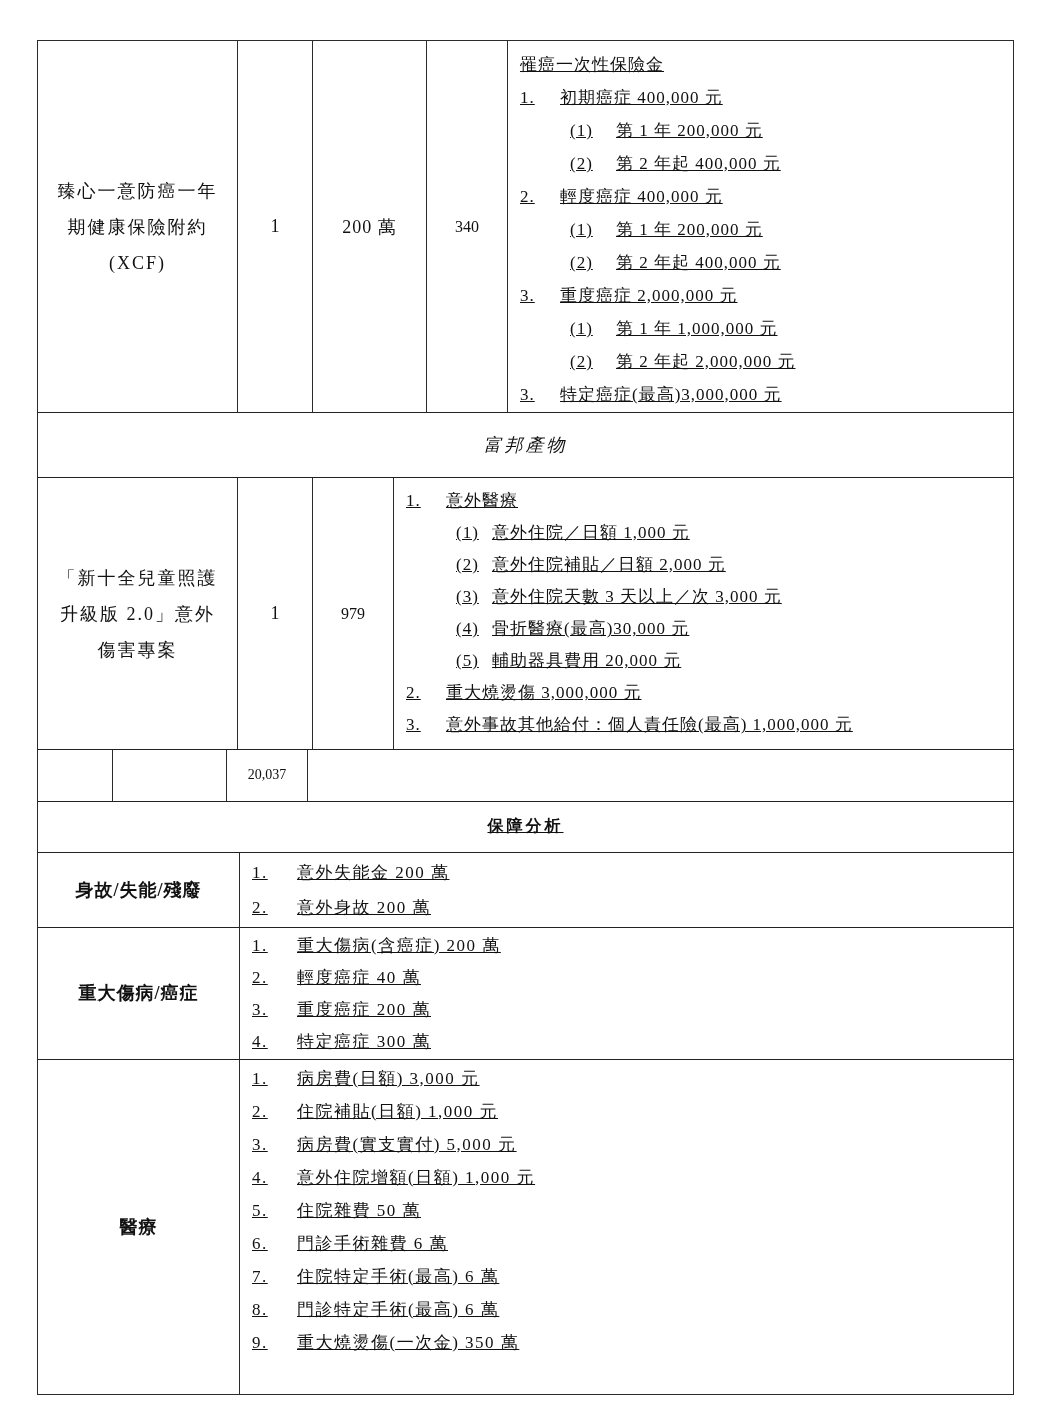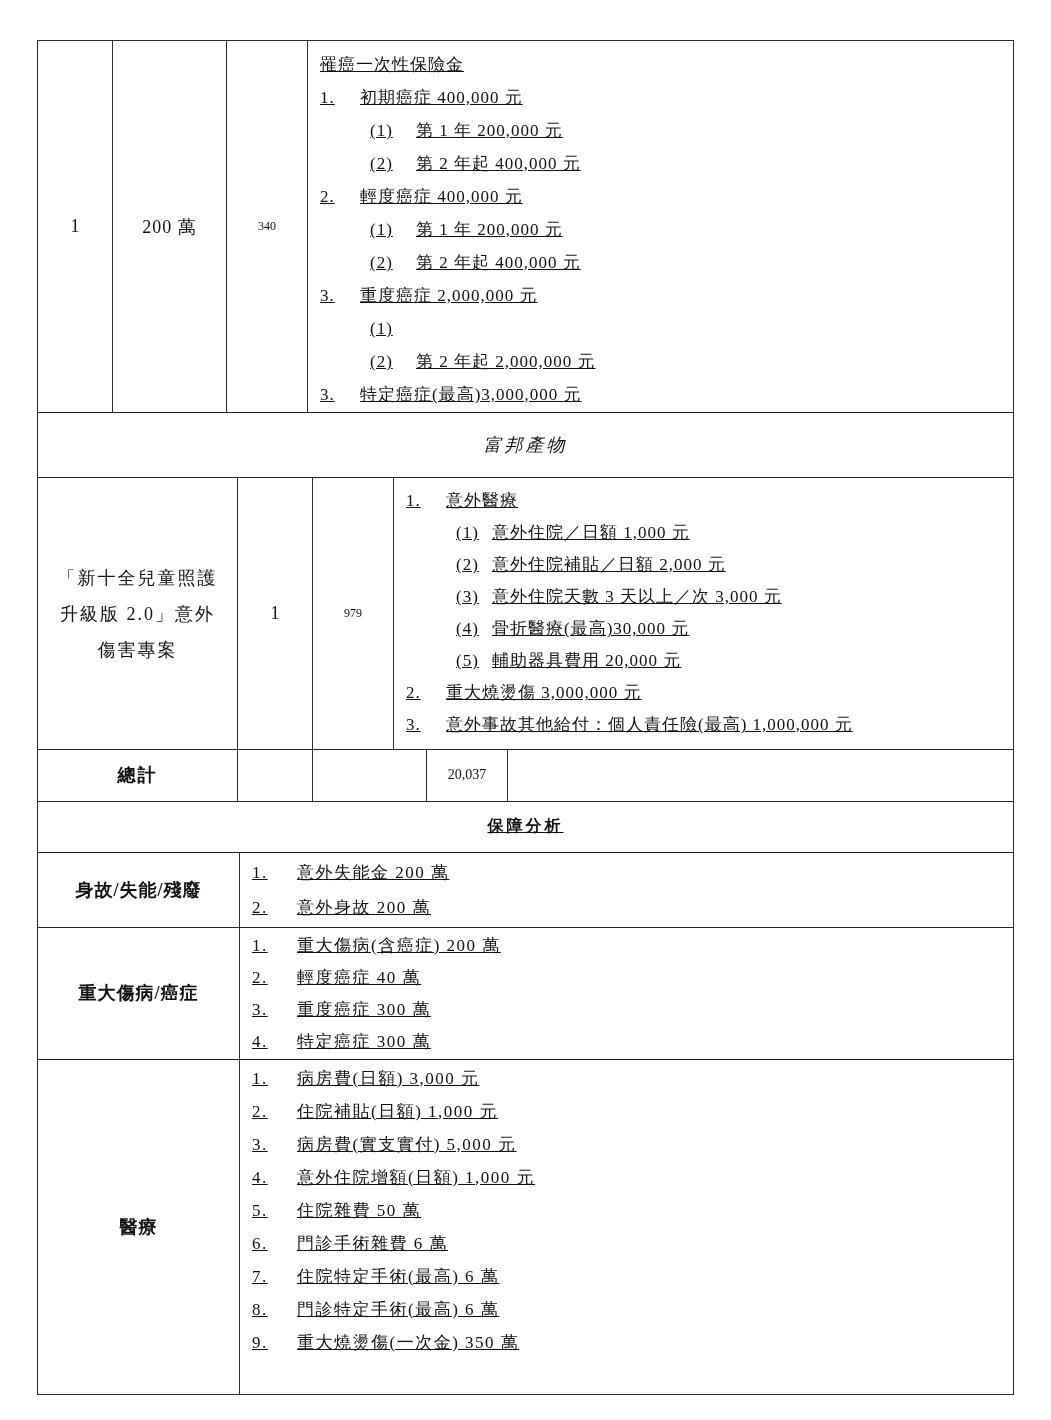--- a/index.html
+++ b/index.html
@@ -19,21 +19,21 @@
   }
   .row{display:flex;box-sizing:border-box;border-bottom:1px solid #2b2b2b;}
   .row:last-child{border-bottom:none;}
   .row.thick{border-bottom:1.5px solid #222;}
   .cell{box-sizing:border-box;border-right:1px solid #2b2b2b;overflow:hidden;}
   .cell:last-child{border-right:none;text-decoration:underline;}
   .c-name{width:200px;display:flex;align-items:center;justify-content:center;
     text-align:center;font-size:18px;letter-spacing:2px;line-height:36px;padding:0 14px;}
   .c-qty{width:75px;display:flex;align-items:center;justify-content:center;font-size:18px;}
   .c-amt{width:114px;display:flex;align-items:center;justify-content:center;font-size:18px;letter-spacing:1px;}
-  .c-prem{width:81px;display:flex;align-items:center;justify-content:center;font-size:12px;}
+  .c-prem{width:81px;display:flex;align-items:center;justify-content:center;font-size:16px;}
   .c-ben{flex:1;padding:7px 8px 0 12px;font-size:17px;letter-spacing:1px;}
   .ben-line{line-height:33px;}
   .li{display:flex;line-height:33px;}
   .li .num{flex:0 0 40px;}
   .li .txt{flex:1;}
   .li.sub{margin-left:50px;}
   .li.sub .num{flex:0 0 46px;}
   .tight-sub .li{line-height:32px;}
   .tight-sub .li.sub .num{flex:0 0 36px;}
   .band{height:65px;display:flex;align-items:center;justify-content:center;
@@ -50,20 +50,21 @@
   .lh32 .li{line-height:32px;}
   .lh33 .li{line-height:33px;}
 </style>
 </head>
 <body>
 
 <div class="page">
   <div class="doc-table">
 
     <div class="row thick" style="height:373px">
+      <div class="cell c-name">臻心一意防癌一年期健康保險附約 (XCF)</div>
       <div class="cell c-qty">1</div>
       <div class="cell c-amt">200 萬</div>
       <div class="cell c-prem">340</div>
       <div class="cell c-ben">
         <div class="ben-line">罹癌一次性保險金</div>
         <div>
 
             <div class="li">
               <span class="num">1.</span>
               <span class="txt">初期癌症 400,000 元</span>
@@ -94,20 +95,21 @@
               <span class="txt">第 2 年起 400,000 元</span>
             </div>
 
             <div class="li">
               <span class="num">3.</span>
               <span class="txt">重度癌症 2,000,000 元</span>
             </div>
 
             <div class="li sub">
               <span class="num">(1)</span>
+              <span class="txt">第 1 年 1,000,000 元</span>
             </div>
 
             <div class="li sub">
               <span class="num">(2)</span>
               <span class="txt">第 2 年起 2,000,000 元</span>
             </div>
 
             <div class="li">
               <span class="num">3.</span>
               <span class="txt">特定癌症(最高)3,000,000 元</span>
@@ -162,21 +164,20 @@
 
             <div class="li">
               <span class="num">3.</span>
               <span class="txt">意外事故其他給付：個人責任險(最高) 1,000,000 元</span>
             </div>
           </div>
       </div>
     </div>
 
     <div class="row thick" style="height:52px">
-      <div class="cell c-name total-label">總計</div>
       <div class="cell c-qty"></div>
       <div class="cell c-amt"></div>
       <div class="cell c-prem total-val">20,037</div>
       <div class="cell c-ben"></div>
     </div>
 
     <div class="analysis-hdr">保障分析</div>
 
     <div class="row thick" style="height:75px">
       <div class="cell a-label">身故/失能/殘廢</div>
@@ -203,21 +204,21 @@
             <span class="txt">重大傷病(含癌症) 200 萬</span>
           </div>
 
           <div class="li">
             <span class="num">2.</span>
             <span class="txt">輕度癌症 40 萬</span>
           </div>
 
           <div class="li">
             <span class="num">3.</span>
-            <span class="txt">重度癌症 300 萬</span>
+            <span class="txt">重度癌症 200 萬</span>
           </div>
 
           <div class="li">
             <span class="num">4.</span>
             <span class="txt">特定癌症 300 萬</span>
           </div>
         </div>
     </div>
 
     <div class="row" style="height:335px">

